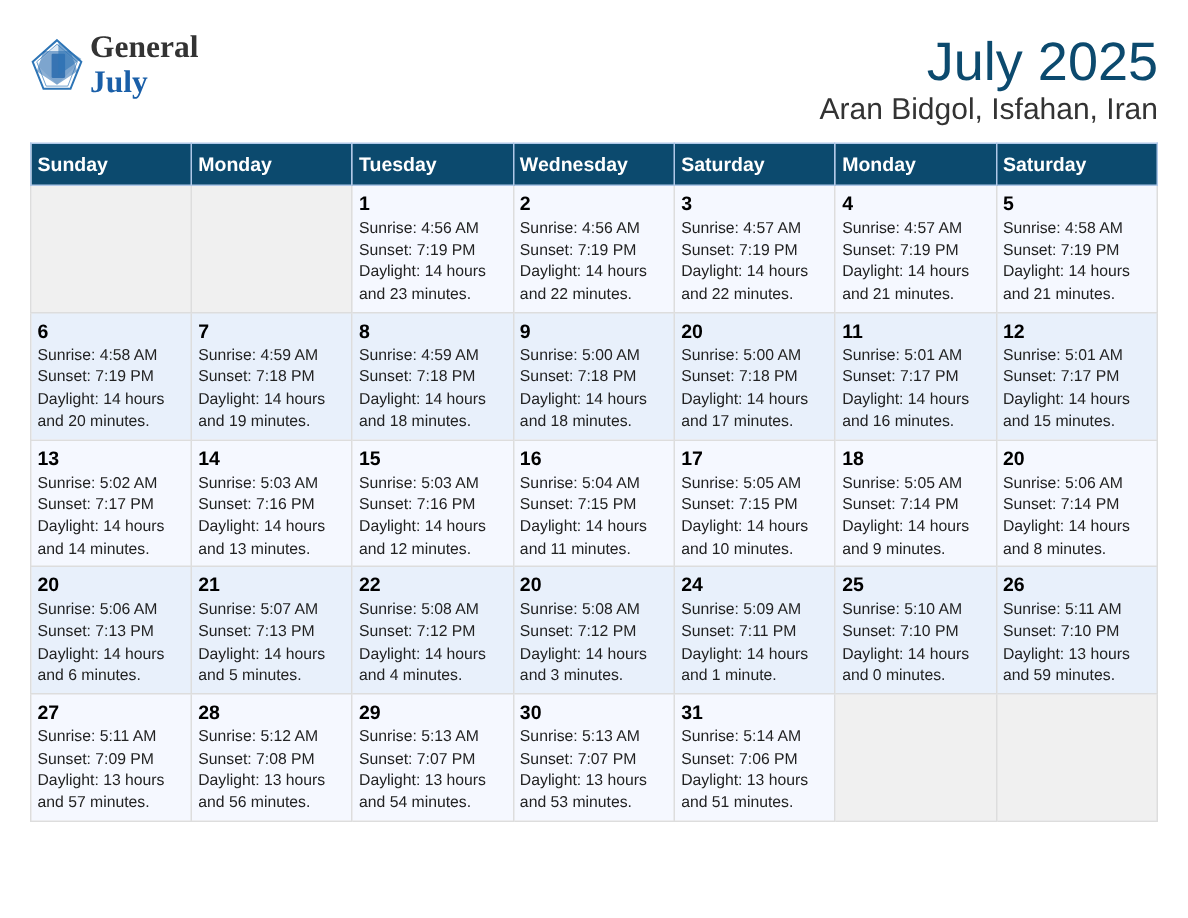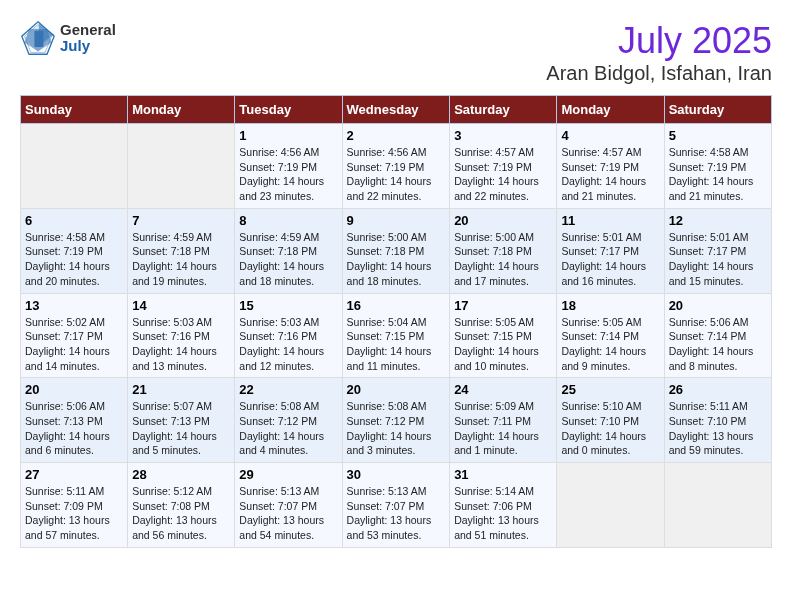--- a/index.html
+++ b/index.html
@@ -15,50 +15,51 @@
       justify-content: space-between;
       align-items: flex-start;
       margin-bottom: 10px;
     }
     .logo {
       display: flex;
       align-items: center;
       gap: 4px;
     }
     .logo-text {
-      font-size: 15px;
+      font-size: 21px;
       font-weight: bold;
       line-height: 1.1;
+      font-family: Liberation Serif, serif;
     }
     .logo-general { color: #333; }
     .logo-blue { color: #1a5fa8; }
     .logo-icon {
       width: 36px;
       height: 36px;
     }
     .title-block {
       text-align: right;
     }
     .title-month {
       font-size: 36px;
-      color: #6d28d9;
+      color: #0c4a6e;
       font-weight: normal;
       text-align: right;
     }
     .title-location {
       font-size: 20px;
       color: #333;
     }
     table {
       width: 100%;
       border-collapse: collapse;
       font-size: 11px;
     }
     thead tr {
-      background-color: #7f1d1d;
+      background-color: #0c4a6e;
       color: white;
     }
     thead th {
       padding: 6px 4px;
       text-align: left;
       font-weight: bold;
       font-size: 13px;
       border: 1px solid #b0c8e8;
     }
     tbody tr {

